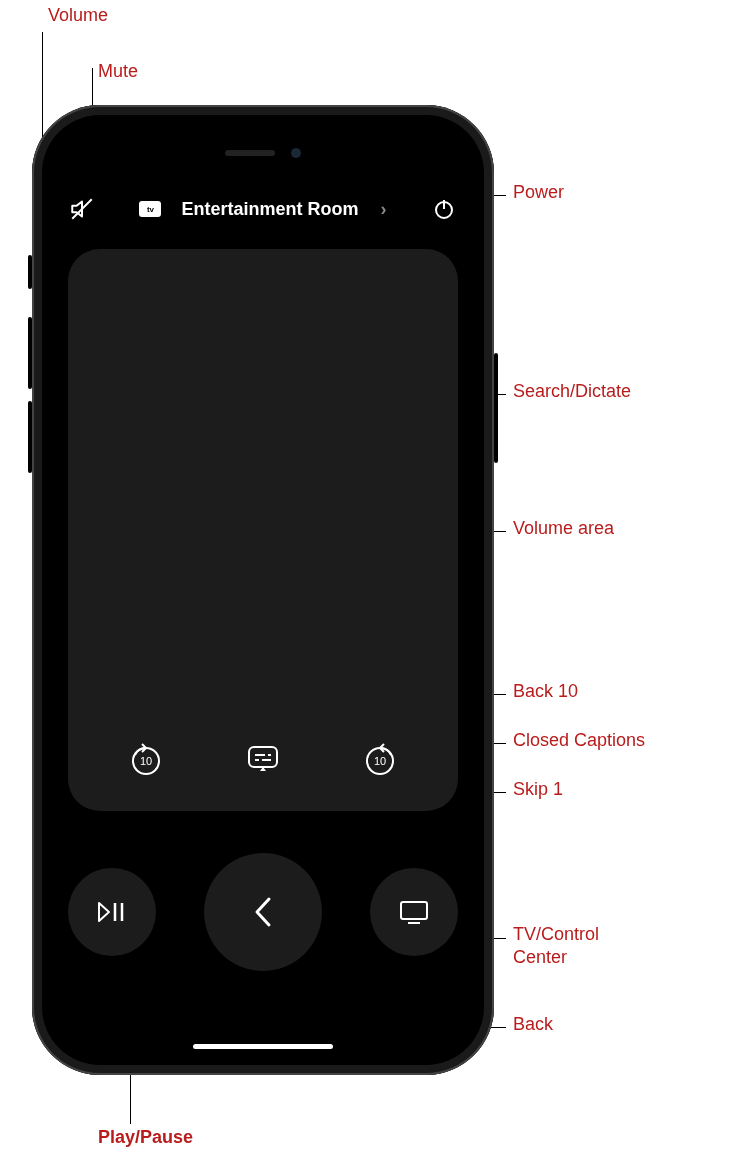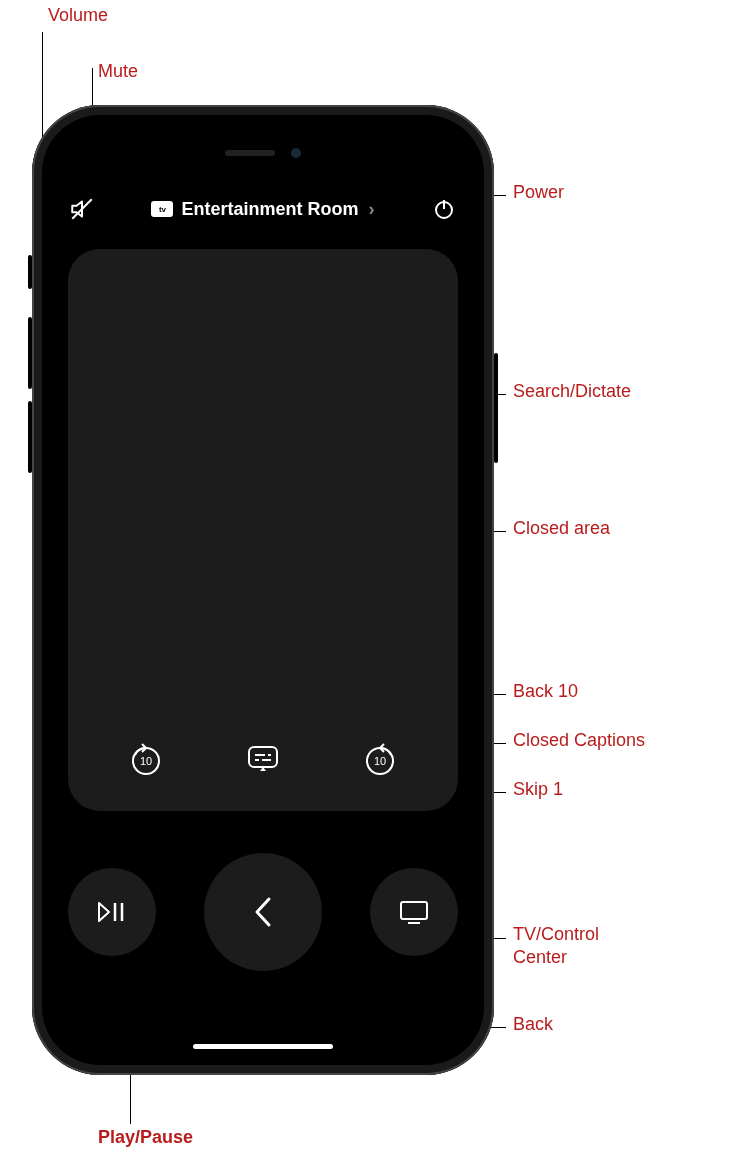--- a/index.html
+++ b/index.html
@@ -86,21 +86,21 @@
       align-items: center;
       justify-content: center;
       color: #fff;
       flex-shrink: 0;
     }
     .device-selector {
       flex: 1;
       display: flex;
       align-items: center;
       justify-content: center;
-      gap: 8px;
+      gap: 20px;
       color: #fff;
       font-size: 18px;
       font-weight: 600;
     }
     .tv-badge {
       width: 22px;
       height: 16px;
       background: #fff;
       color: #000;
       border-radius: 3px;
@@ -188,21 +188,21 @@
     }
     svg { display: block; }
   </style>
 </head>
 <body>
 
 <div class="callout" style="left:48px; top:4px;">Volume</div>
 <div class="callout" style="left:98px; top:40px;margin-top:20px;">Mute</div>
 <div class="callout" style="left:513px; top:181px;">Power</div>
 <div class="callout" style="left:513px; top:380px;">Search/Dictate</div>
-<div class="callout" style="left:513px; top:517px;">Closed area</div>
+<div class="callout" style="left:513px; top:517px;">Volume area</div>
 <div class="callout" style="left:513px; top:680px;">Back 10</div>
 <div class="callout" style="left:513px; top:729px;">Closed Captions</div>
 <div class="callout" style="left:513px; top:778px;">Skip 1</div>
 <div class="callout" style="left:513px; top:923px; white-space: pre-line;">TV/Control
 Center</div>
 <div class="callout" style="left:513px; top:1013px;">Back</div>
 <div class="callout" style="left:98px; top:1126px;font-weight:bold;">Play/Pause</div>
 
 <div class="callout-line" style="left:42px; top:32px; width:1px; height:434px;"></div>
 

